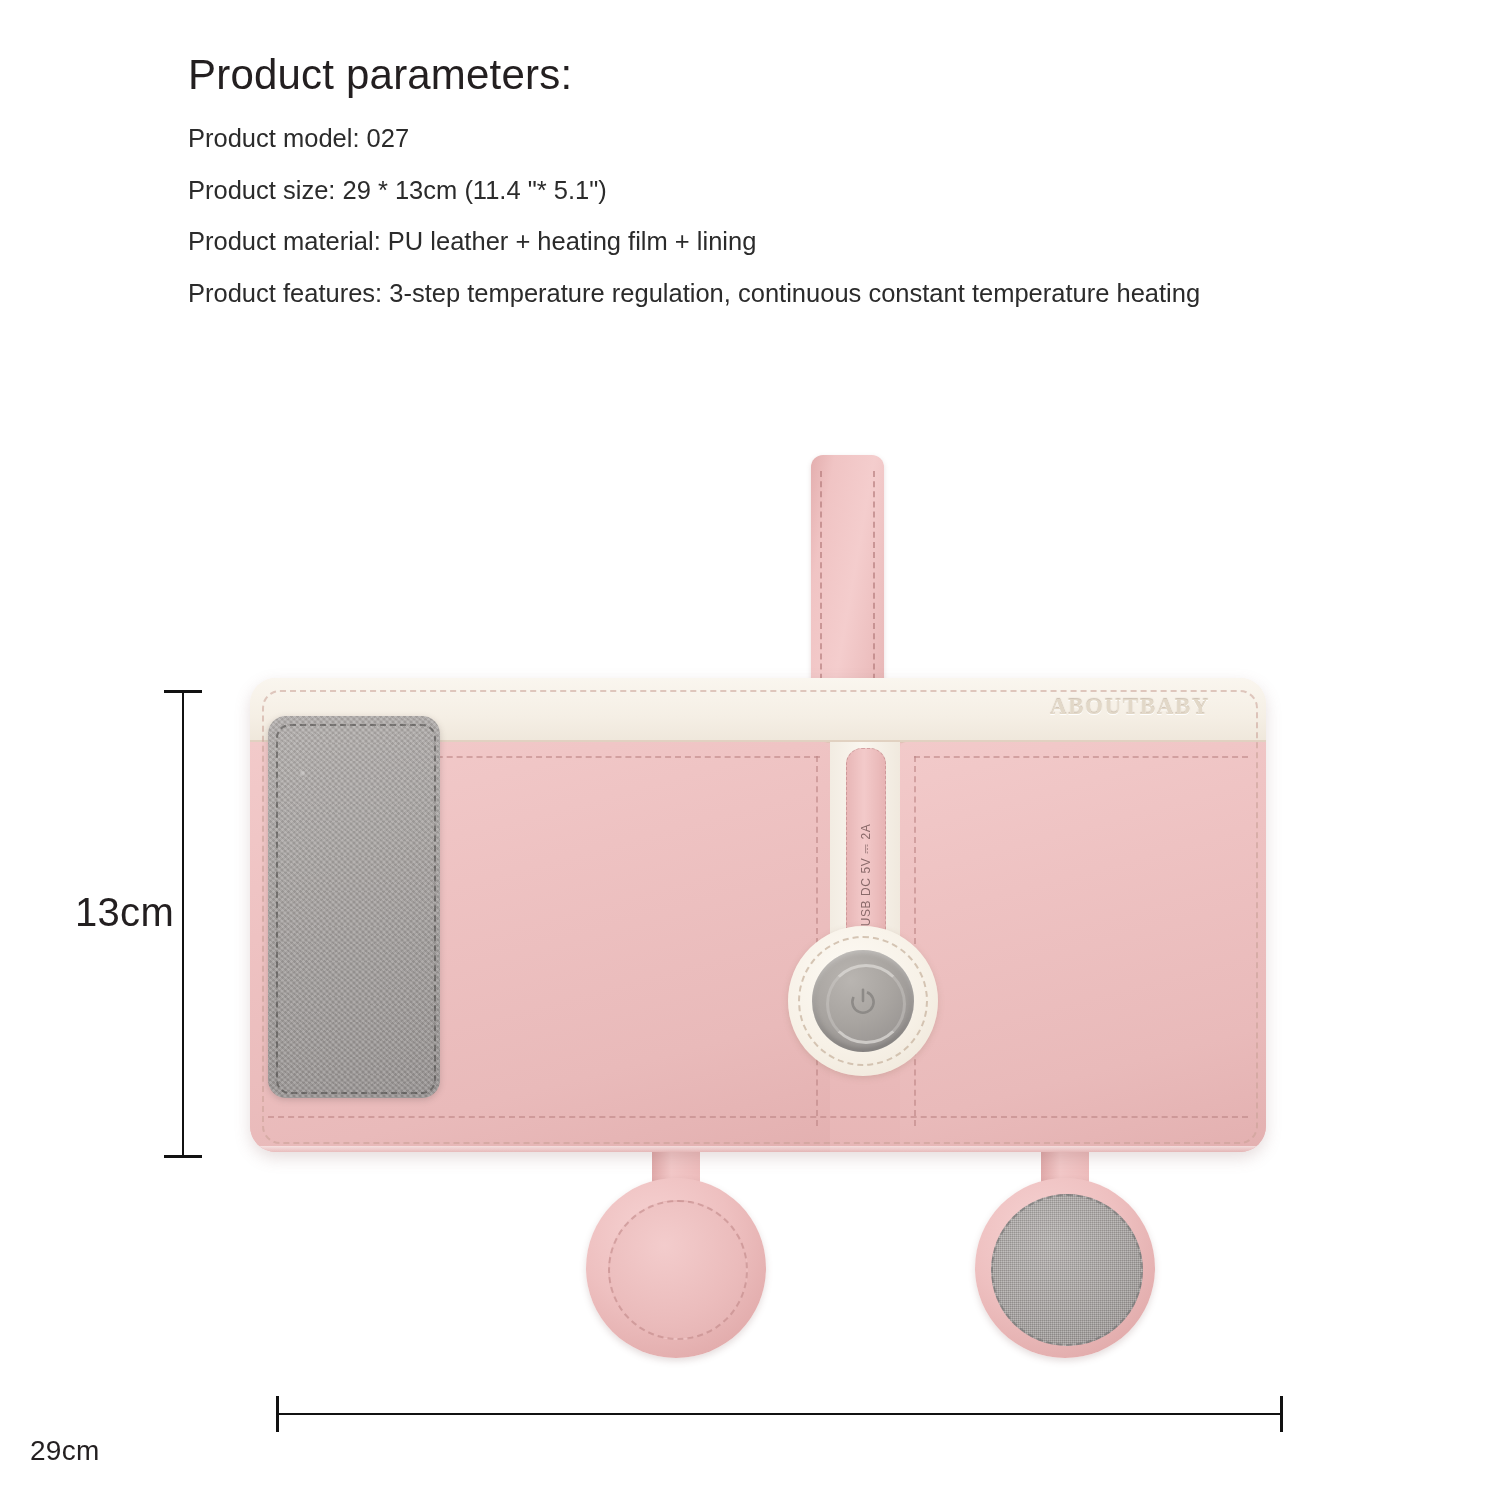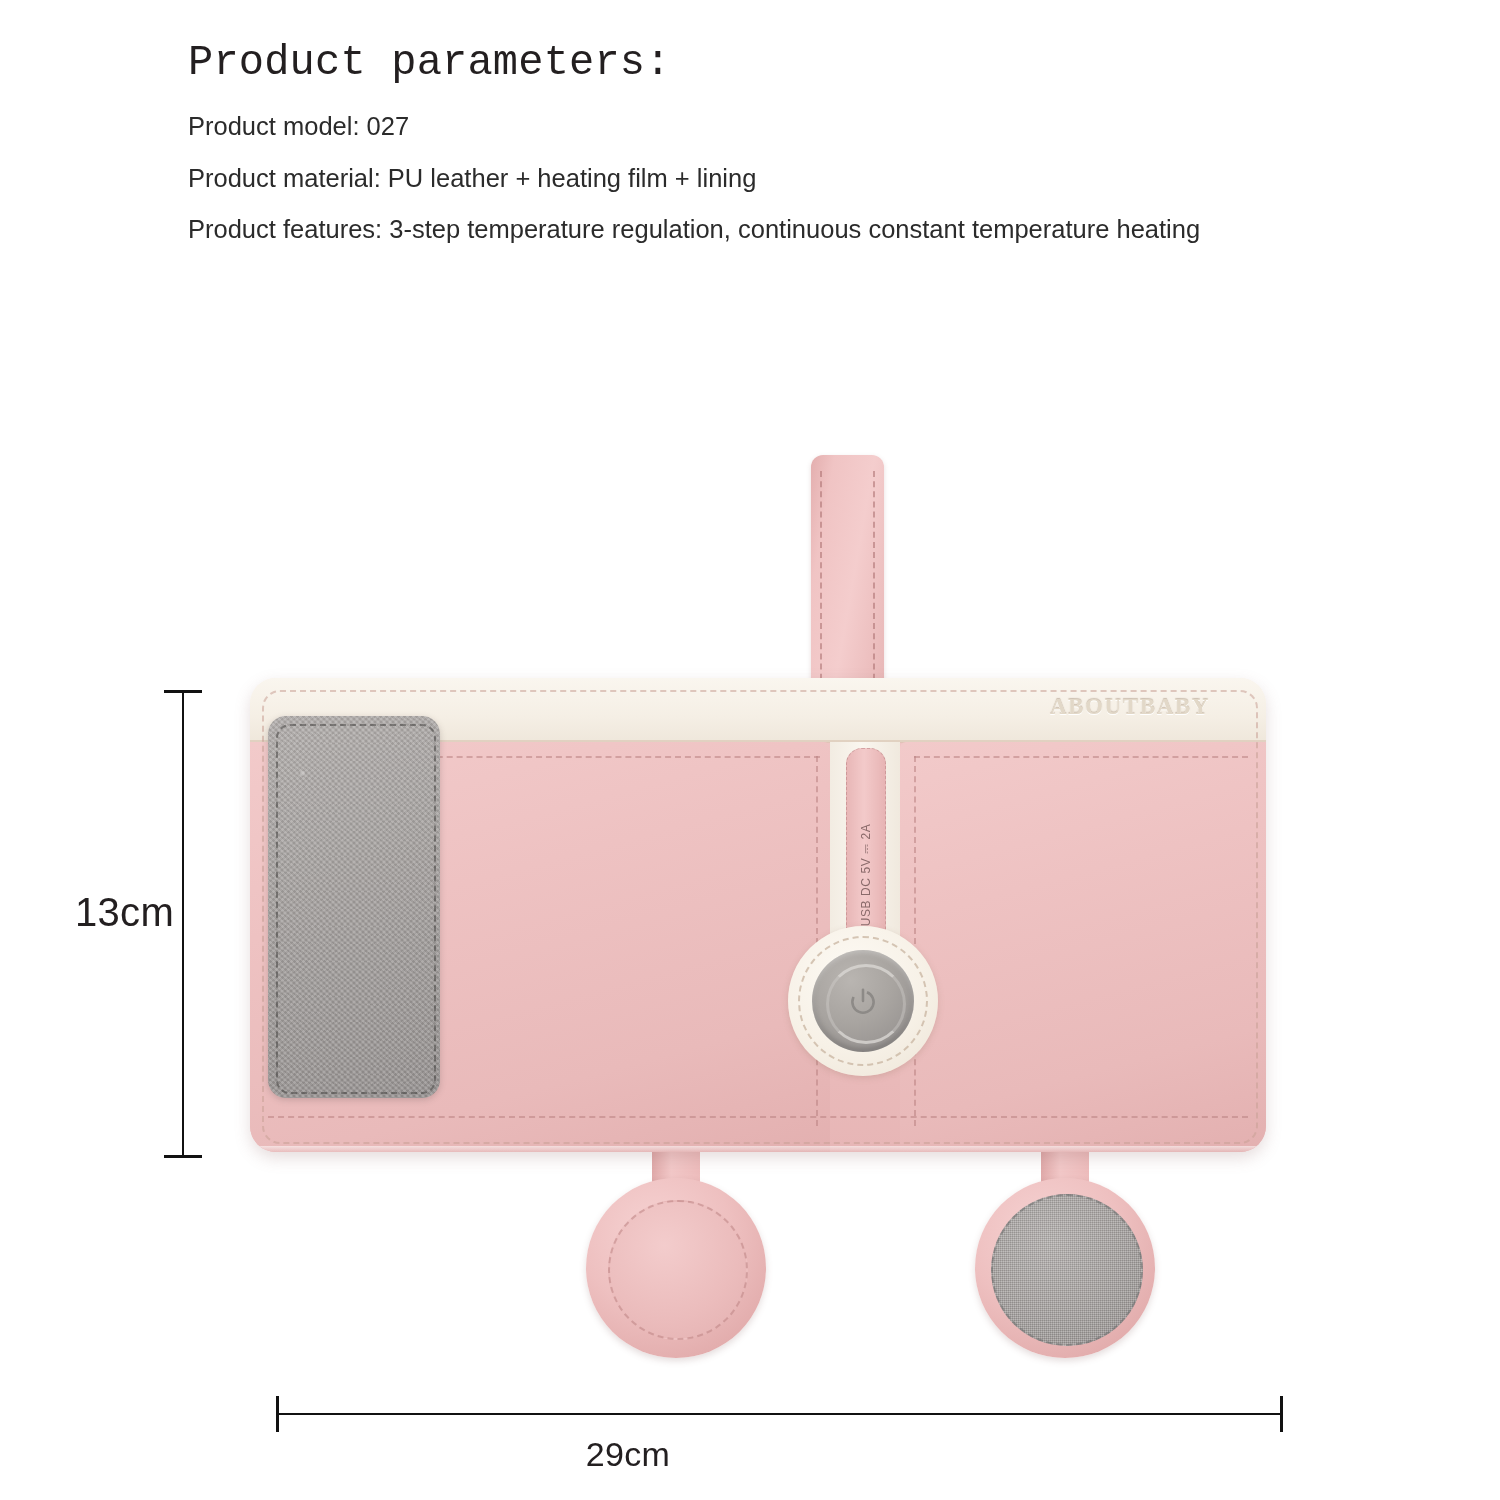--- a/index.html
+++ b/index.html
@@ -9,43 +9,43 @@
     font-family:"Liberation Sans", sans-serif;
     color:#231f20;
     position:relative;
     overflow:hidden;
   }
 
   
   #spec-block{position:absolute;left:188px;top:38px;width:1200px;}
   #spec-title{
     font-size:42px;font-weight:400;letter-spacing:.2px;
-    color:#231f20;line-height:1.2;margin:0 0 26px 0;font-family:Liberation Mono, monospace;
+    color:#231f20;line-height:1.2;margin:12px 0 26px 0;
   }
   .spec-line{
     font-size:25.5px;font-weight:400;color:#2b2b2b;
     line-height:1.0;margin:0 0 26px 0;white-space:nowrap;
   }
 
   
   #dim-vertical{position:absolute;left:182px;top:690px;width:2px;height:468px;background:#111;}
   .vcap{position:absolute;left:-18px;width:38px;height:3px;background:#111;}
   #vcap-top{top:0;}
   #vcap-bottom{top:465px;}
   #dim-v-label{
     position:absolute;left:75px;top:890px;font-size:40px;color:#231f20;letter-spacing:.3px;
   }
 
   #dim-horizontal{position:absolute;left:276px;top:1413px;width:1007px;height:2px;background:#111;}
   .hcap{position:absolute;top:-17px;width:3px;height:36px;background:#111;}
   #hcap-left{left:0;}
   #hcap-right{left:1004px;}
   #dim-h-label{
-    position:absolute;left:0;top:1435px;width:1196px;text-align:center;
-    font-size:34px;color:#231f20;letter-spacing:.3px;
+    position:absolute;left:0;top:1435px;width:1196px;text-align:left;
+    font-size:28px;color:#231f20;letter-spacing:.3px;
   }
   #dim-h-label span{position:relative;left:30px;}
 
   
   #product{position:absolute;left:0;top:0;width:1500px;height:1500px;padding-left:15px;}
 
   
   #strap{
     position:absolute;left:811px;top:455px;width:73px;height:345px;
     background:linear-gradient(100deg,#e3aeae 0%,#f0c4c4 18%,#f4cdcd 48%,#e9b9b9 82%,#dca5a5 100%);
@@ -207,20 +207,21 @@
     position:absolute;left:0;bottom:0;width:100%;height:6px;
     background:linear-gradient(180deg,rgba(255,255,255,.55),rgba(230,200,200,.2));
   }
 </style>
 </head>
 <body>
 
 <div id="spec-block">
   <h1 id="spec-title">Product parameters:</h1>
   <p class="spec-line">Product model: 027</p>
+  <p class="spec-line">Product size: 29 * 13cm (11.4 "* 5.1")</p>
   <p class="spec-line">Product material: PU leather + heating film + lining</p>
   <p class="spec-line">Product features: 3-step temperature regulation, continuous constant temperature heating</p>
 </div>
 
 <div id="product">
 
   <div id="strap">
     <div id="strap-stitch-l"></div>
     <div id="strap-stitch-r"></div>
   </div>

